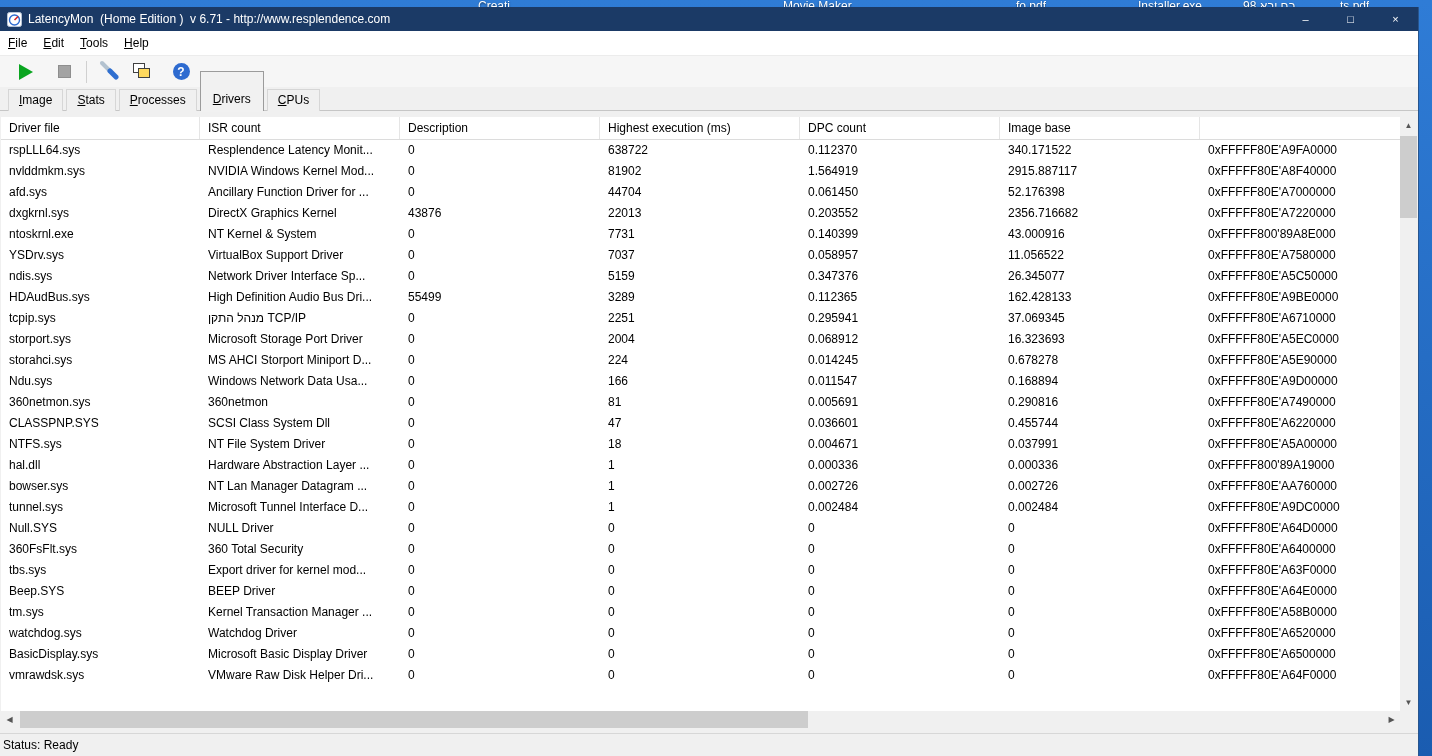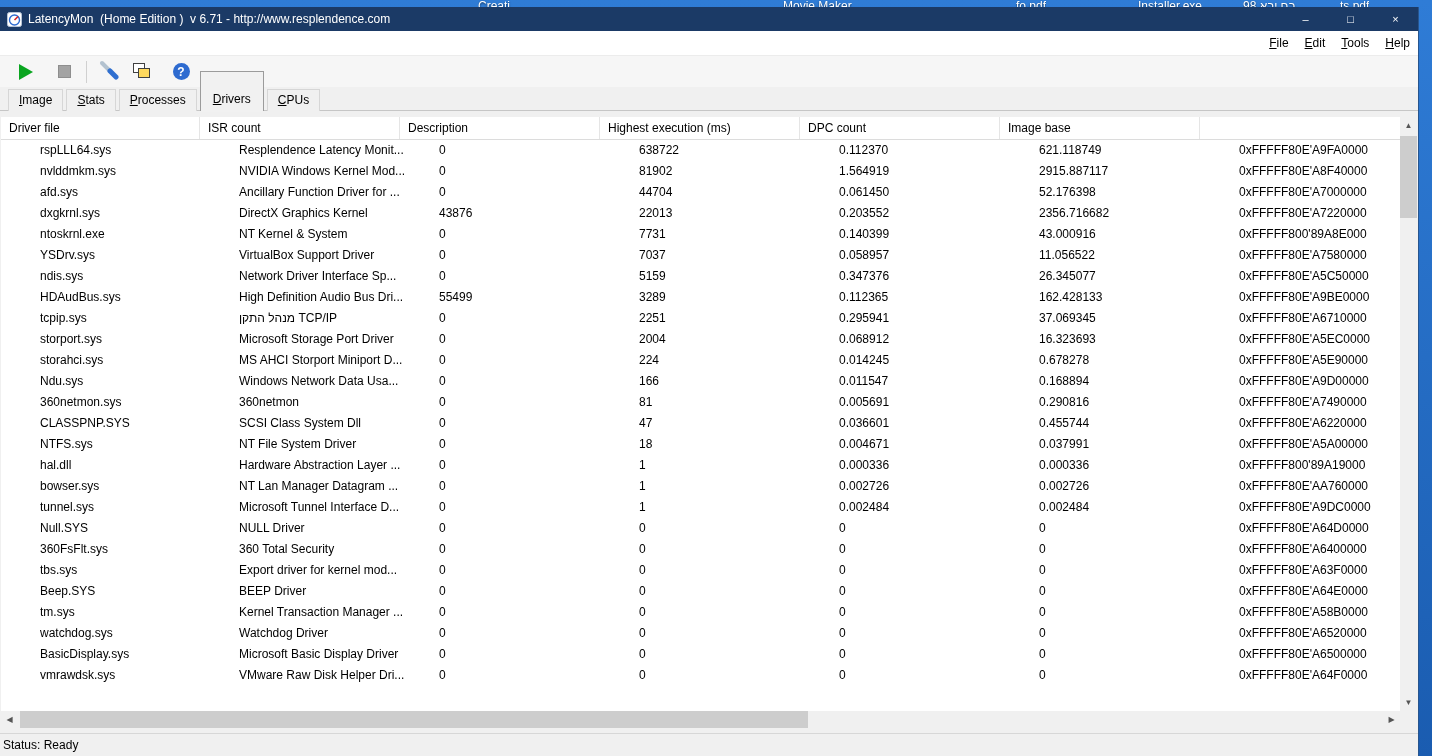--- a/index.html
+++ b/index.html
@@ -50,21 +50,20 @@
     width: 45px; height: 100%;
     display: flex; align-items: center; justify-content: center;
     color: #fff; font-size: 11px;
   }
 
   .menubar {
     height: 25px; flex: 0 0 25px;
     background: #ffffff;
     display: flex; align-items: center;
     border-bottom: 1px solid #ececec;
-    justify-content: flex-end;
   }
   .menu-item { display: inline-block; font-size: 12px; color: #000; padding: 4px 8px; }
   .menu-item::first-letter { text-decoration: underline; }
 
   .toolbar {
     height: 31px; flex: 0 0 31px;
     background: #f6f6f6;
     display: flex; align-items: center;
     padding-left: 12px;
   }
@@ -111,21 +110,21 @@
     background: #ffffff; border-bottom: 1px solid #dcdcdc;
     display: grid; grid-template-columns: 199px 200px 200px 200px 200px 200px auto;
   }
   .hcell {
     font-size: 12px; line-height: 22px; color: #000;
     padding-left: 8px; border-right: 1px solid #e5e5e5;
     white-space: nowrap; overflow: hidden;
   }
 
   .lv-body { position: absolute; top: 23px; left: 0; right: 17px; bottom: 17px; background: #fff; overflow: hidden; }
-  .lv-row { display: grid; grid-template-columns: 199px 200px 200px 200px 200px 200px auto; height: 21px; padding-left: 31px; }
+  .lv-row { display: grid; grid-template-columns: 199px 200px 200px 200px 200px 200px auto; height: 21px; }
   .cell { font-size: 12px; line-height: 21px; color: #000; padding-left: 8px; white-space: nowrap; overflow: hidden; }
 
   
   .vscroll { position: absolute; top: 0; right: 0; bottom: 17px; width: 17px; background: #f0f0f0; }
   .vs-up, .vs-down, .hs-left, .hs-right {
     position: absolute; width: 17px; height: 17px;
     display: flex; align-items: center; justify-content: center;
     color: #555; font-size: 8px; background: #f0f0f0;
   }
   .vs-up { top: 0; left: 0; }
@@ -248,21 +247,21 @@
             <div class="hcell">DPC count</div>
             <div class="hcell">Image base</div>
           </div>
         <div class="lv-body">
             <div class="lv-row">
               <div class="cell">rspLLL64.sys</div>
               <div class="cell">Resplendence Latency Monit...</div>
               <div class="cell">0</div>
               <div class="cell">638722</div>
               <div class="cell">0.112370</div>
-              <div class="cell">621.118749</div>
+              <div class="cell">340.171522</div>
               <div class="cell">0xFFFFF80E'A9FA0000</div>
             </div>
             <div class="lv-row">
               <div class="cell">nvlddmkm.sys</div>
               <div class="cell">NVIDIA Windows Kernel Mod...</div>
               <div class="cell">0</div>
               <div class="cell">81902</div>
               <div class="cell">1.564919</div>
               <div class="cell">2915.887117</div>
               <div class="cell">0xFFFFF80E'A8F40000</div>

